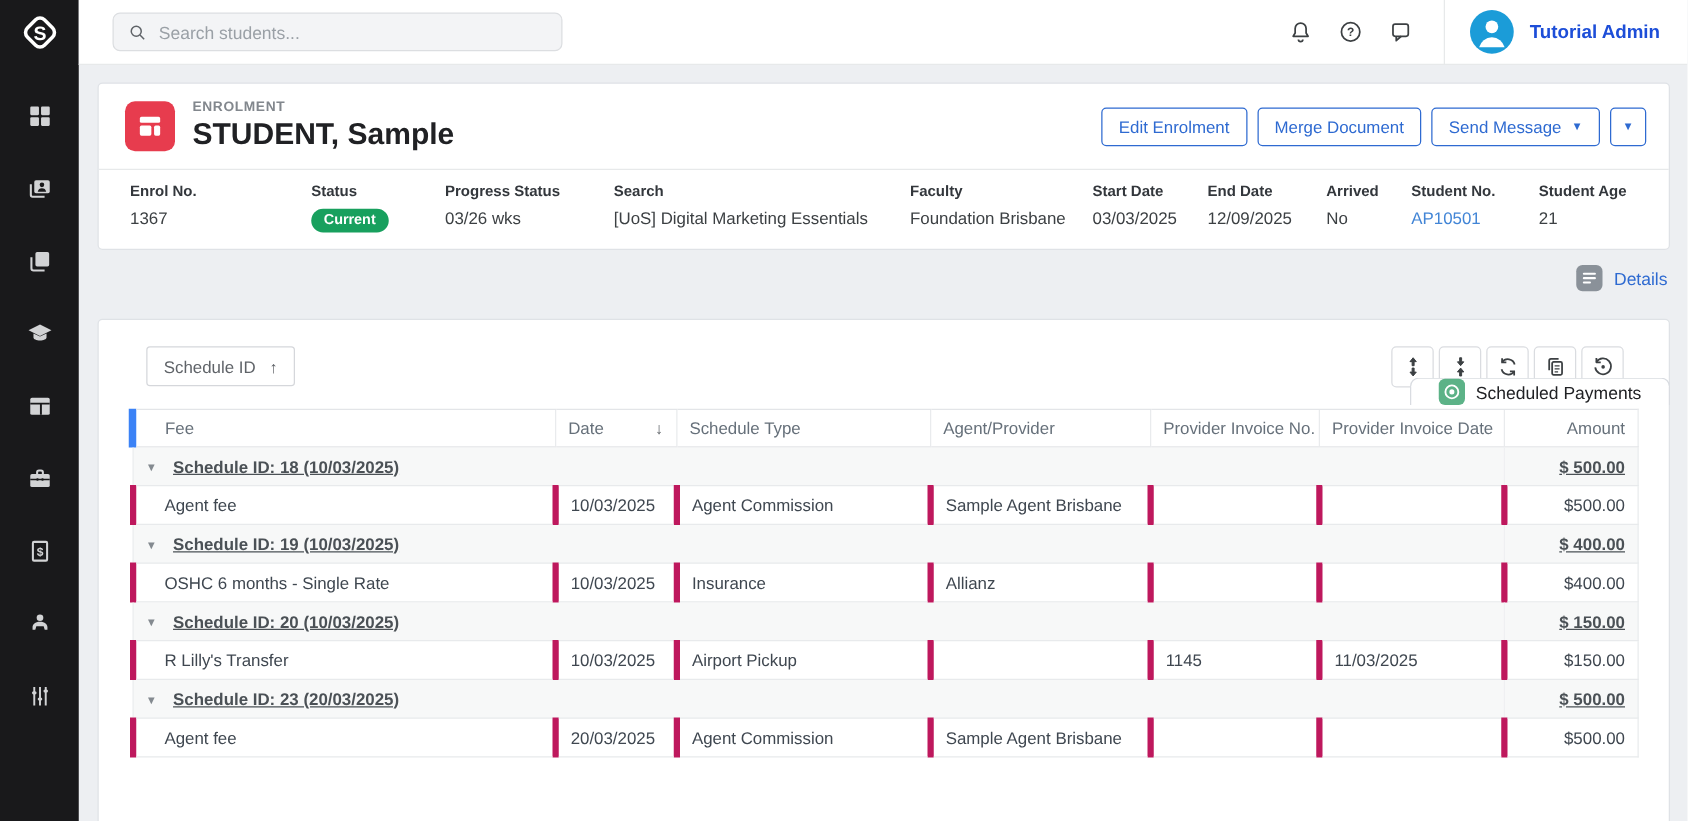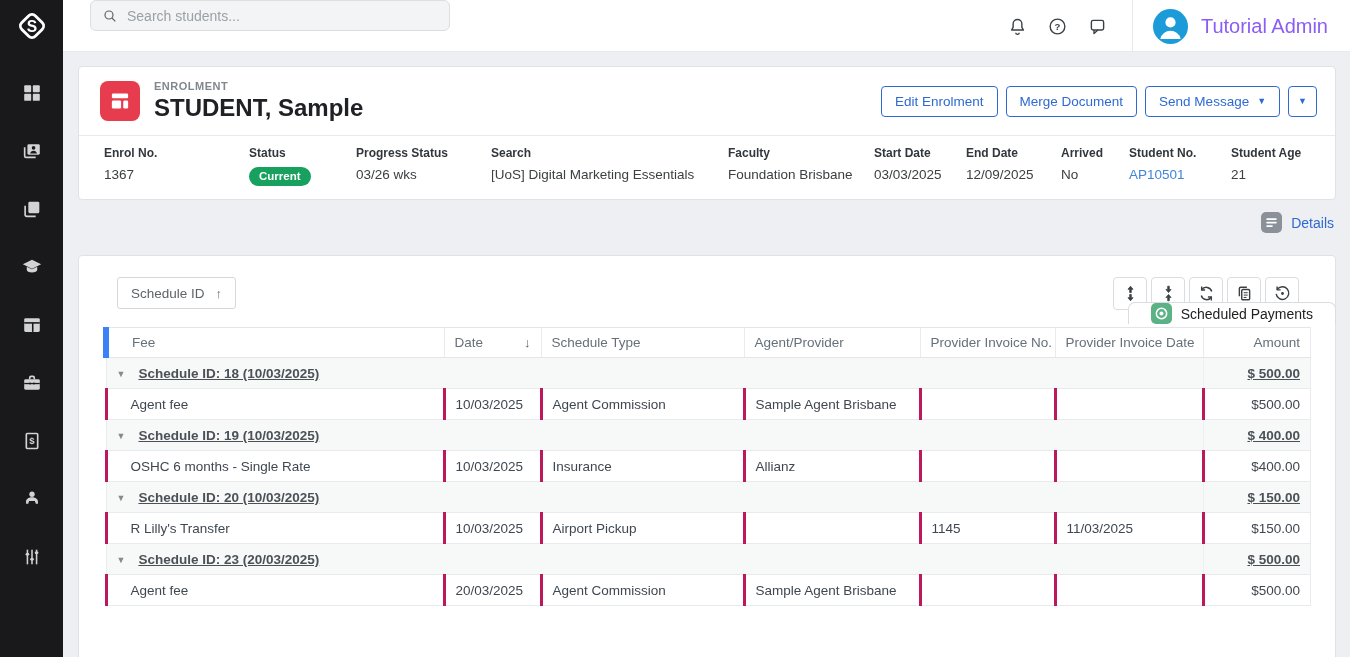--- a/index.html
+++ b/index.html
@@ -9,32 +9,32 @@
 
   
   .sidebar { width:63px; background:#19191b; flex-shrink:0; display:flex; flex-direction:column; align-items:center; }
   .logo { height:52px; width:100%; display:flex; align-items:center; justify-content:center; cursor:pointer; }
   .nav { display:flex; flex-direction:column; gap:36px; margin-top:30px; }
   .nav-item { width:22px; height:22px; cursor:pointer; }
   .nav-item svg { width:22px; height:22px; fill:#d2d3d5; }
 
   
   .content { flex:1; display:flex; flex-direction:column; min-width:0; }
-  .topbar { height:52px; background:#fff; border-bottom:1px solid #e7e9ea; display:flex; align-items:flex-start; padding:0 22px 0 27px; flex-shrink:0; }
+  .topbar { height:52px; background:#fff; border-bottom:1px solid #e7e9ea; display:flex; align-items:center; padding:0 22px 0 27px; flex-shrink:0; }
   .search-box { width:360px; height:31px; background:#f3f4f6; border:1px solid #dcdee1; border-radius:6px; display:flex; align-items:center; padding:0 11px; gap:9px; }
   .search-box svg { width:16px; height:16px; stroke:#5f6368; flex-shrink:0; }
   .search-box input { border:0; background:transparent; outline:0; font:14px "Liberation Sans",sans-serif; color:#3c4043; width:100%; }
   .search-box input::placeholder { color:#9aa0a6; }
   .topbar-right { margin-left:auto; display:flex; align-items:center; }
   .icon-btn { width:40px; height:40px; display:flex; align-items:center; justify-content:center; cursor:pointer; }
   .icon-btn svg { width:21px; height:21px; stroke:#3c4043; fill:none; }
   .user { border-left:1px solid #e7e9ea; margin-left:14px; padding-left:20px; height:52px; display:flex; align-items:center; gap:13px; cursor:pointer; }
   .avatar { width:35px; height:35px; border-radius:50%; background:var(--avatar,#1b9cd8); position:relative; overflow:hidden; flex-shrink:0; }
   .avatar svg { width:35px; height:35px; }
-  .user-name { font-size:20px; color:#8b5cf6; }
+  .user-name { font-size:15px; color:#1d4ed8;font-weight:bold; }
 
   
   .main { flex:1; padding:14px 14px 12px 15px; overflow:hidden; }
   .card { background:#fff; border:1px solid #dfe2e6; border-radius:4px; }
 
   .title-row { display:flex; align-items:center; padding:13px 18px 13px 21px; }
   .entity-icon { width:40px; height:40px; border-radius:8px; background:var(--brand,#e73c4e); margin-right:14px; flex-shrink:0; display:flex; align-items:center; justify-content:center; }
   .entity-icon svg { width:26px; height:26px; fill:#fff; }
   .entity-label { font-size:11px; font-weight:bold; color:#82878d; letter-spacing:.5px; }
   .page-title { font-size:24px; font-weight:bold; color:#202124; margin-top:2px; }
@@ -69,21 +69,21 @@
   .tool-btn { width:34px; height:33px; border:1px solid #dadce0; border-radius:4px; background:#fff; display:flex; align-items:center; justify-content:center; cursor:pointer; }
   .tool-btn svg { width:19px; height:19px; fill:#3c4043; stroke:#3c4043; }
 
   table.ptable { border-collapse:collapse; width:calc(100% - 0px); margin-top:18px; table-layout:fixed; }
   .ptable th { font-size:13.5px; font-weight:normal; color:#66707a; text-align:left; height:30px; padding:0 10px; border-top:1px solid #e3e5e8; border-bottom:1px solid #e3e5e8; white-space:nowrap; overflow:hidden; cursor:pointer; }
   .ptable th + th { border-left:1px solid #e9ebed; }
   .ptable th:first-child { padding-left:23px; border-left:6px solid #3b82f6; }
   .ptable th:last-child { text-align:right; border-right:1px solid #e9ebed; }
   .ptable th .sort { float:right; color:#5f6368; font-size:13px; }
   .ptable td { font-size:13.5px; color:#3f4750; height:31px; padding:0 10px; border-bottom:1px solid #e8eaec; white-space:nowrap; overflow:hidden; }
-  tr.data-row td { border-left:3px solid #be185d; }
+  tr.data-row td { border-left:5px solid #be185d; }
   tr.data-row td:last-child { border-right:1px solid #e9ebed; text-align:right; }
   tr.data-row td:first-child { padding-left:23px; }
   tr.group-row { background:#f7f8f8; cursor:pointer; }
   tr.group-row td { font-weight:bold; color:#4b5156; border-left:1px solid #e9ebed;text-decoration:underline; }
   tr.group-row td.g-amount { text-align:right; border-right:1px solid #e9ebed; border-left:1px solid #eff0f2; }
   .chev { display:inline-block; color:#848a90; font-size:9px; margin-right:13px; transform:translateY(-1px); }
 </style>
 </head>
 <body>
 

